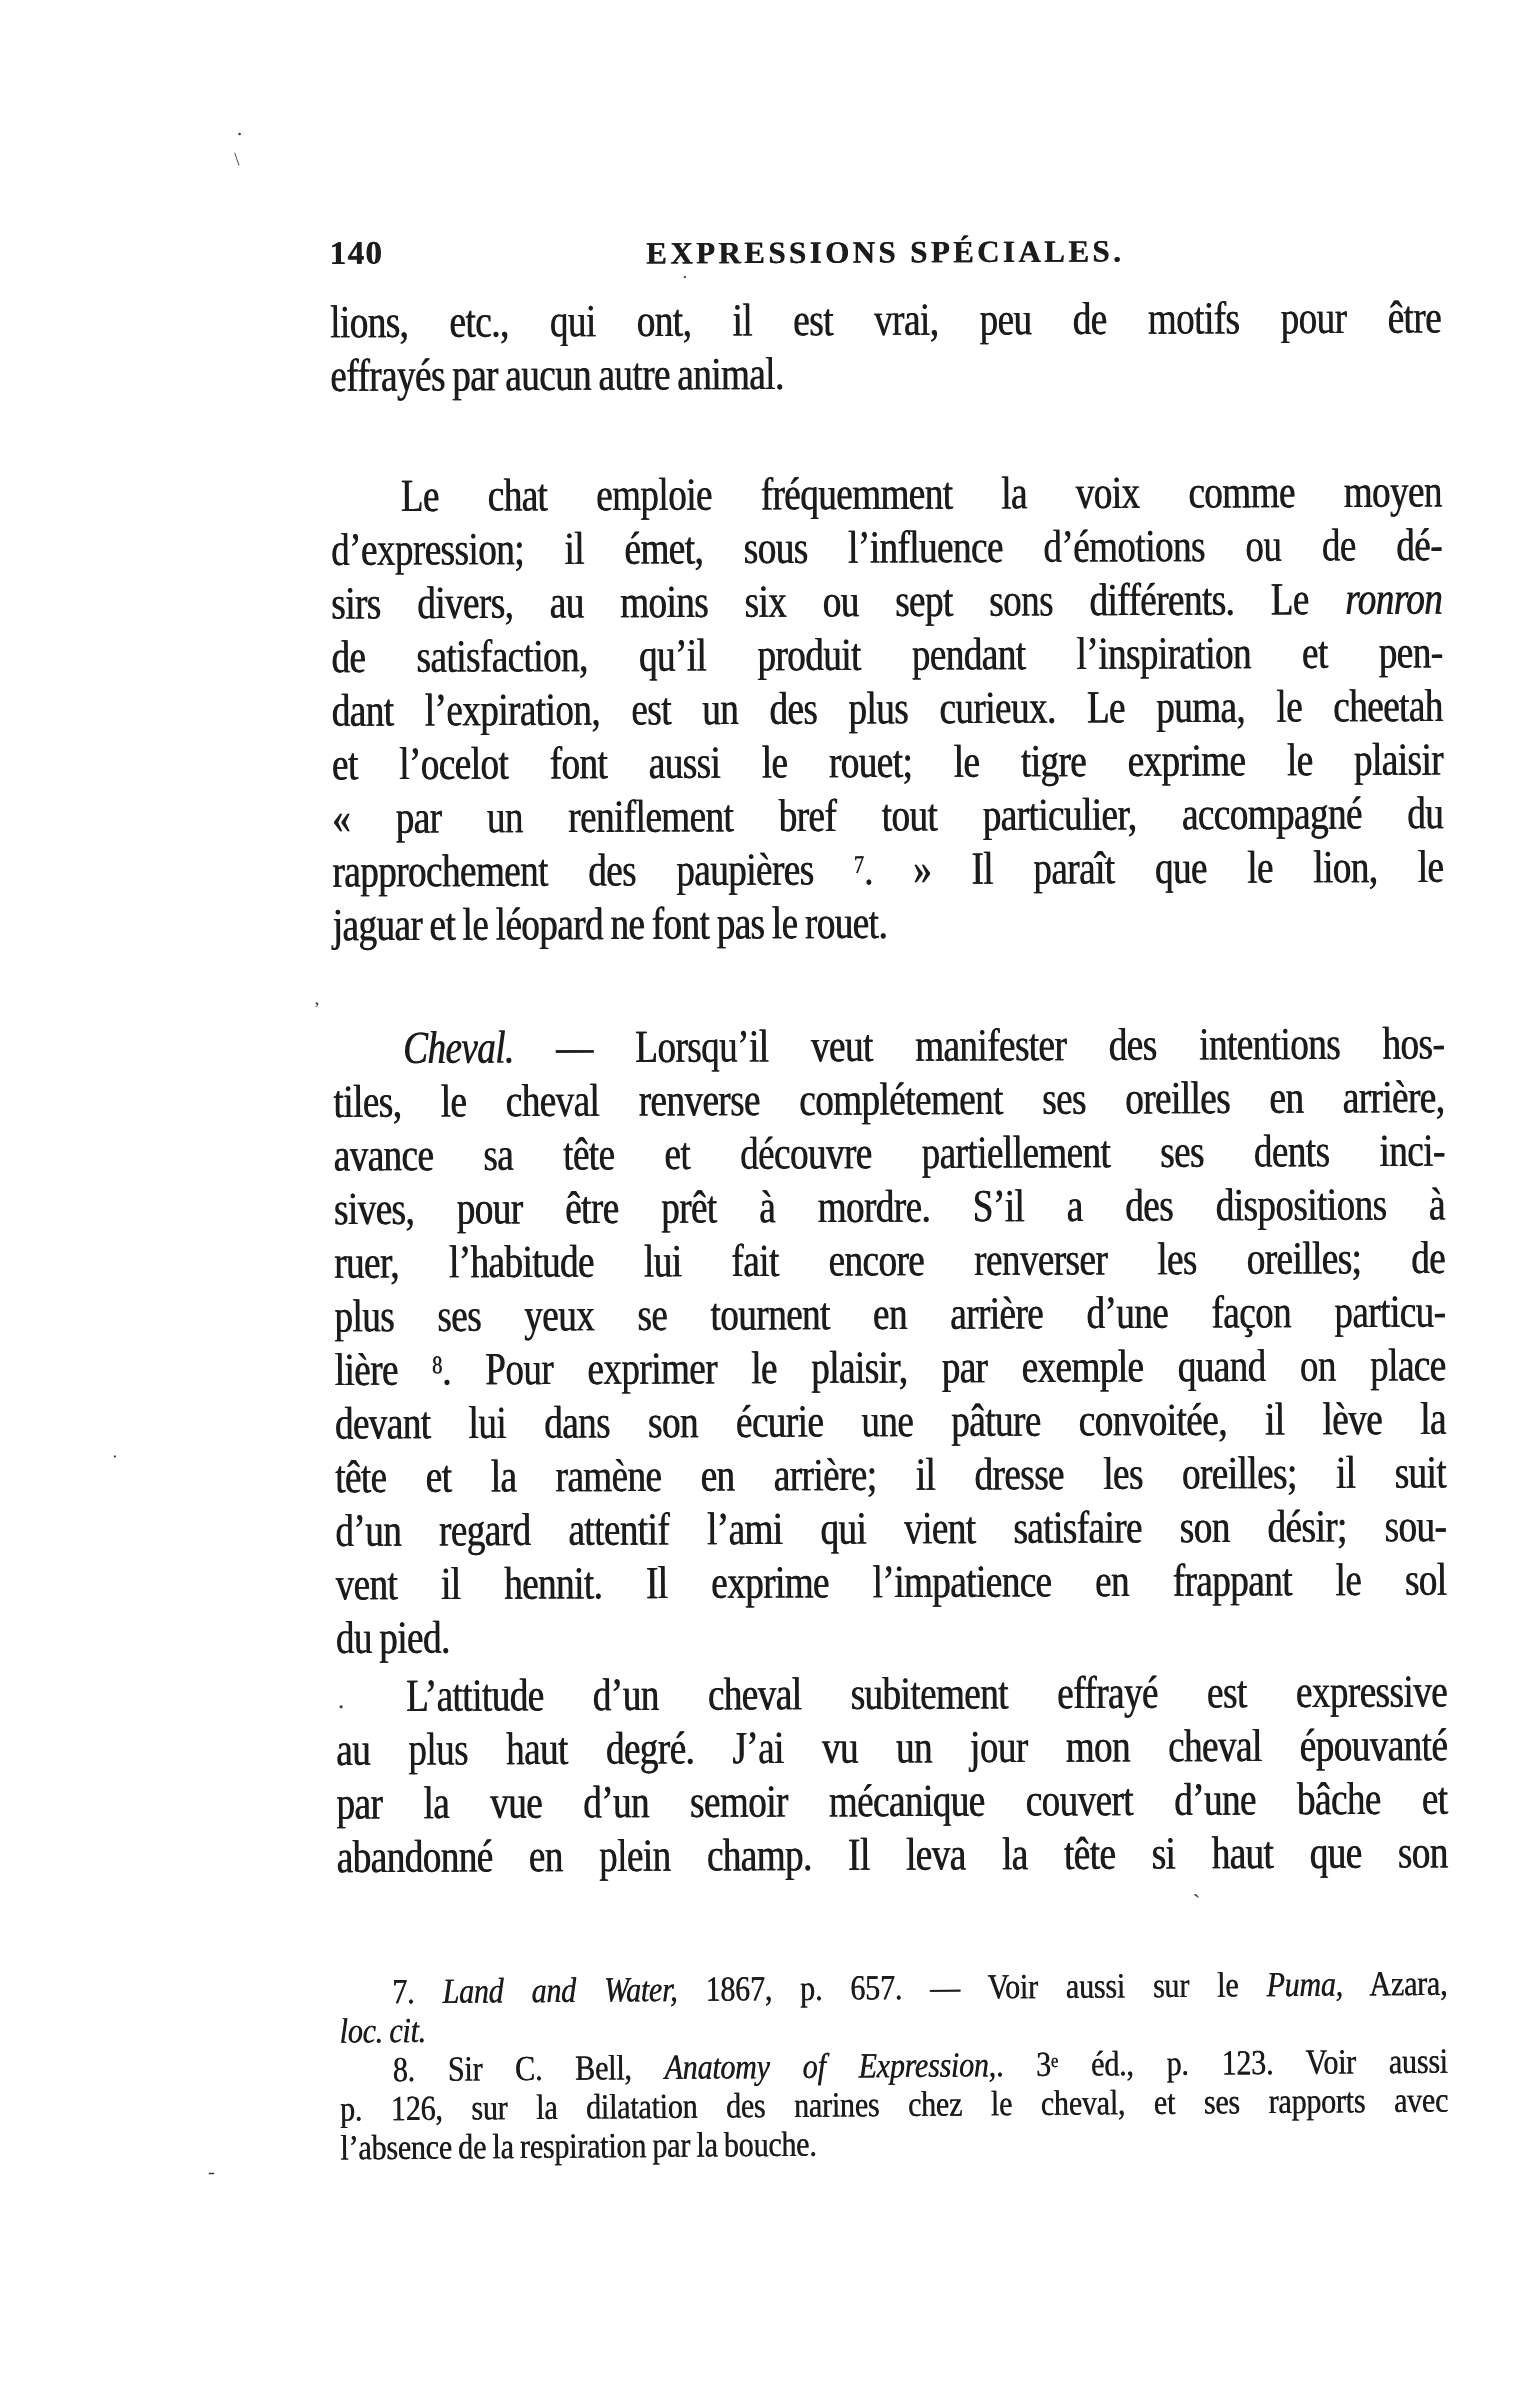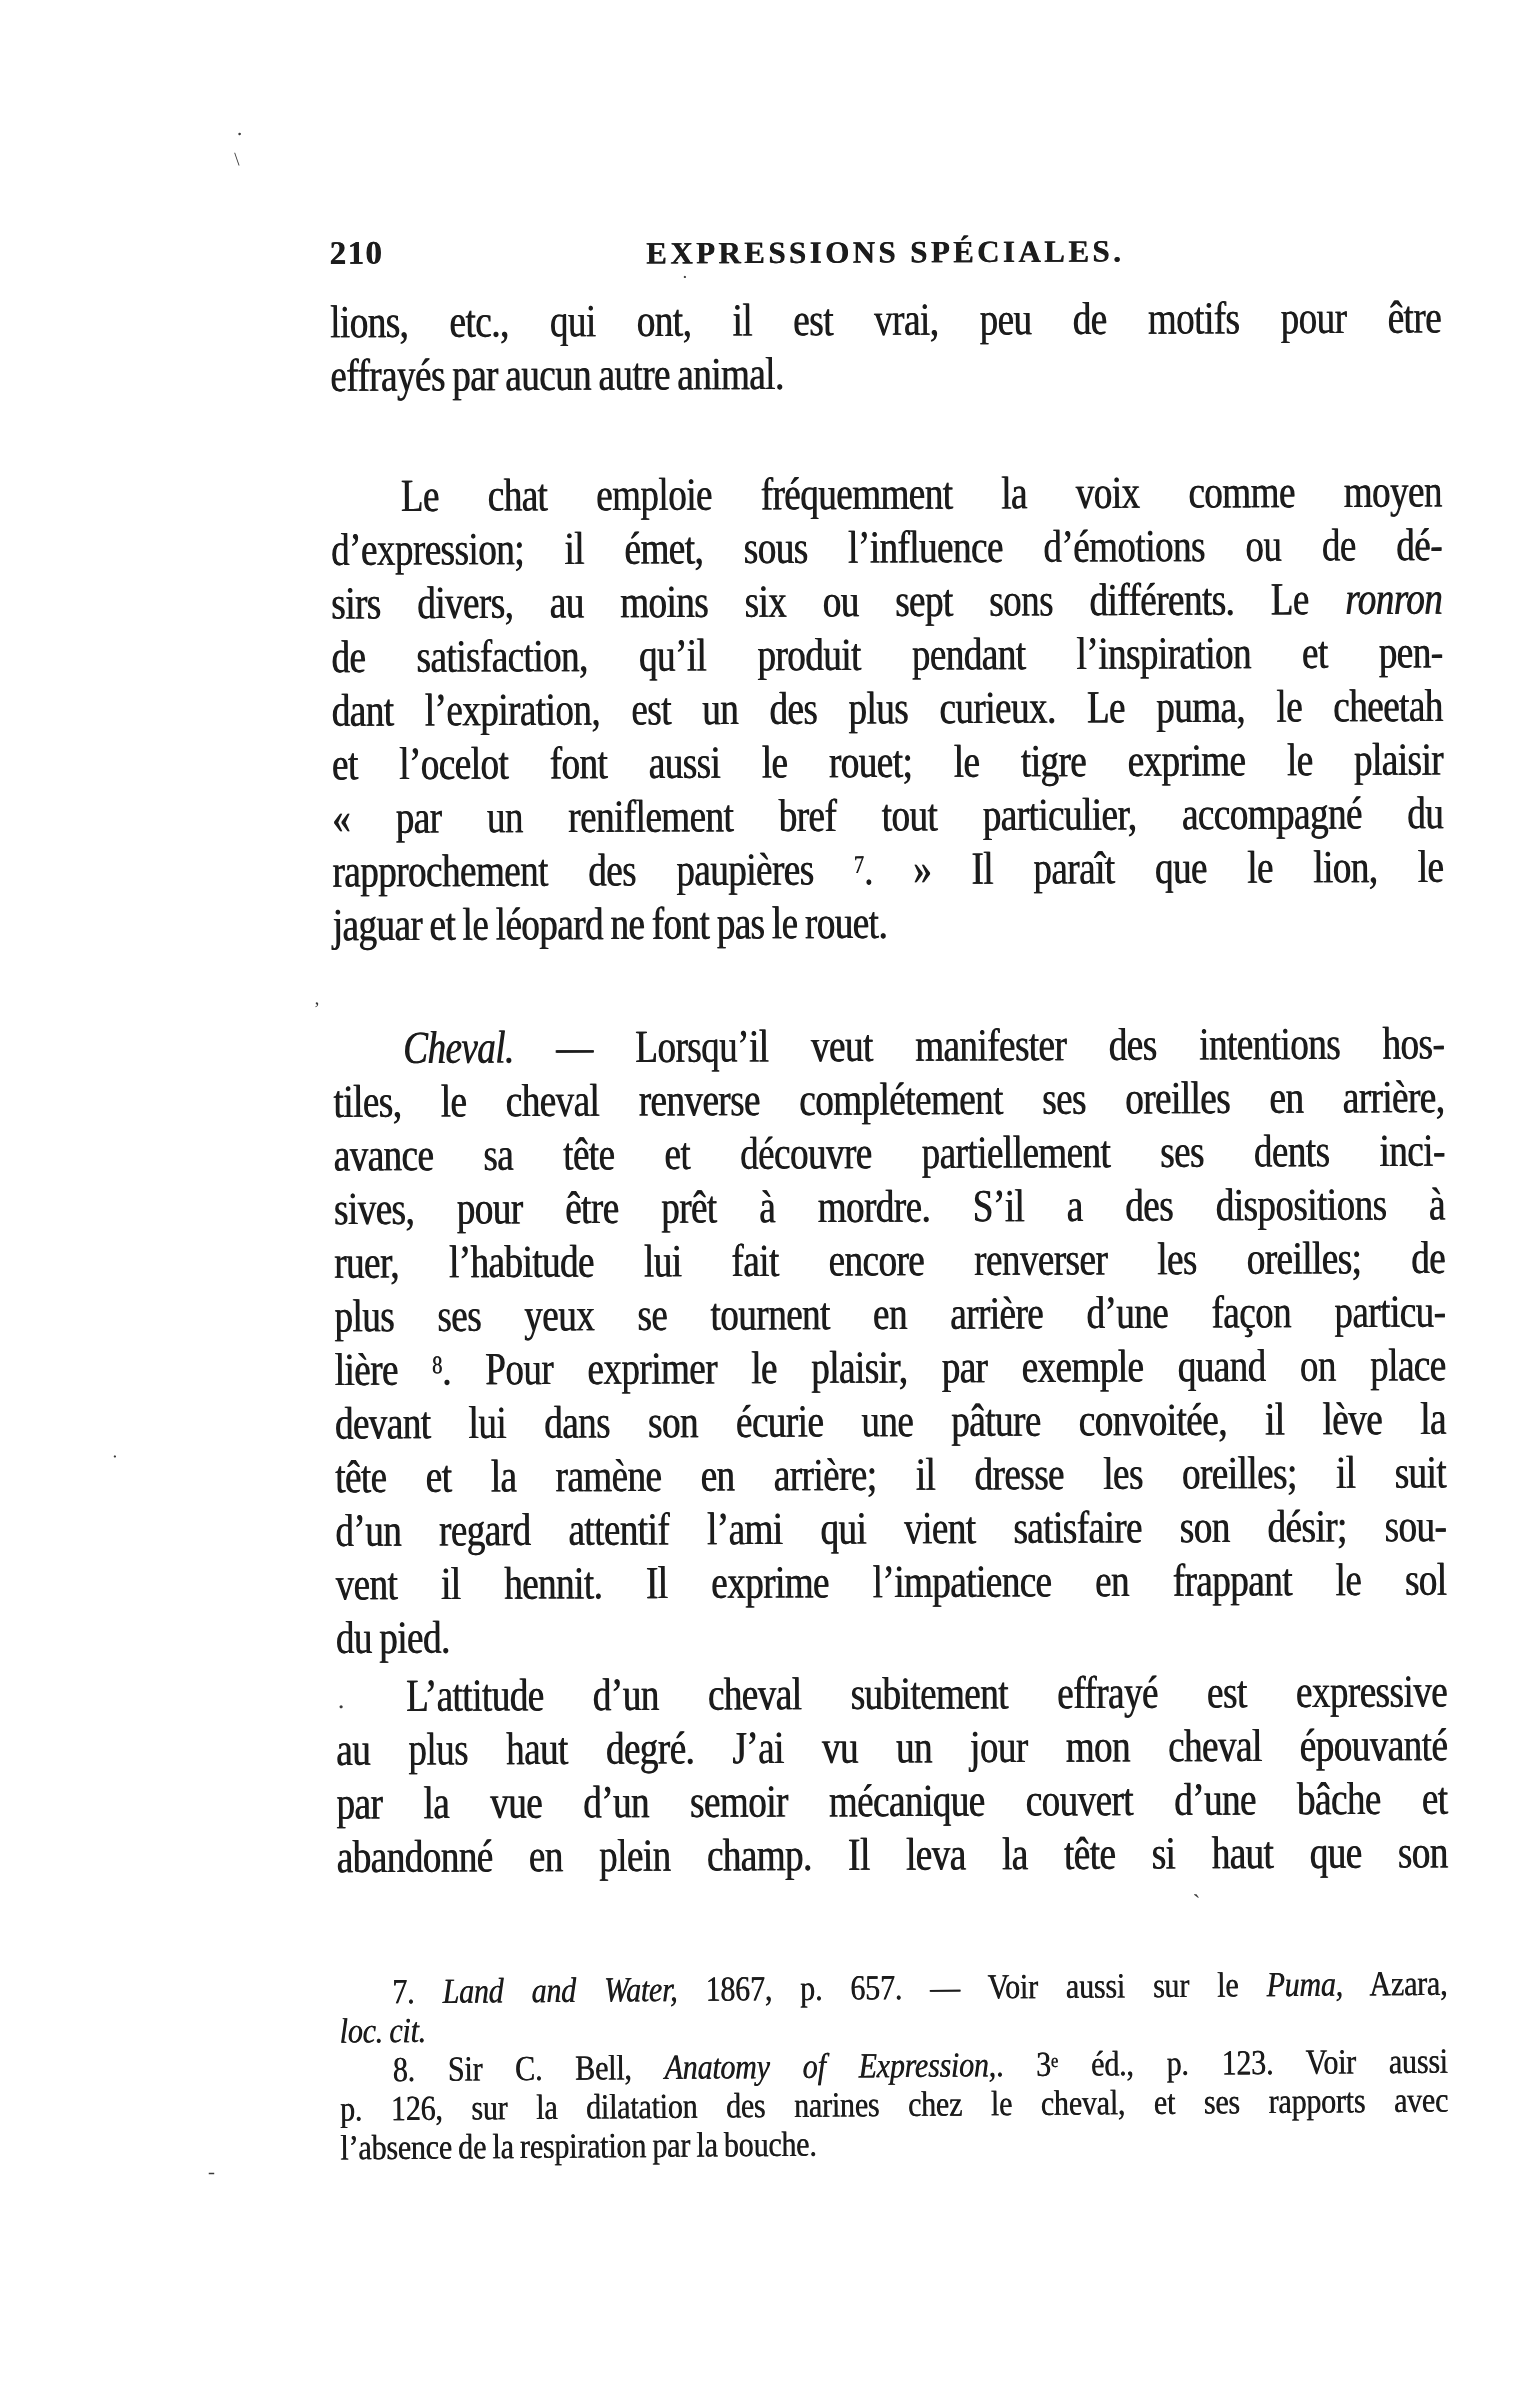--- a/index.html
+++ b/index.html
@@ -59,21 +59,21 @@
     font-family:"Liberation Serif",serif;
   }
 </style>
 </head>
 <body>
 
 <div class="page">
   <div class="tilt">
 
     <div class="hdr">
-      <span class="pageno">210</span>
+      <span class="pageno">140</span>
       <div class="title">EXPRESSIONS SPÉCIALES.</div>
     </div>
 
     <div class="para p1">
         <div class="line">lions, etc., qui ont, il est vrai, peu de motifs pour être</div>
         <div class="line endl">effrayés par aucun autre animal.</div>
       </div>
     <div class="para p2">
         <div class="line ind">Le chat emploie fréquemment la voix comme moyen</div>
         <div class="line">d’expression; il émet, sous l’influence d’émotions ou de dé-</div>

